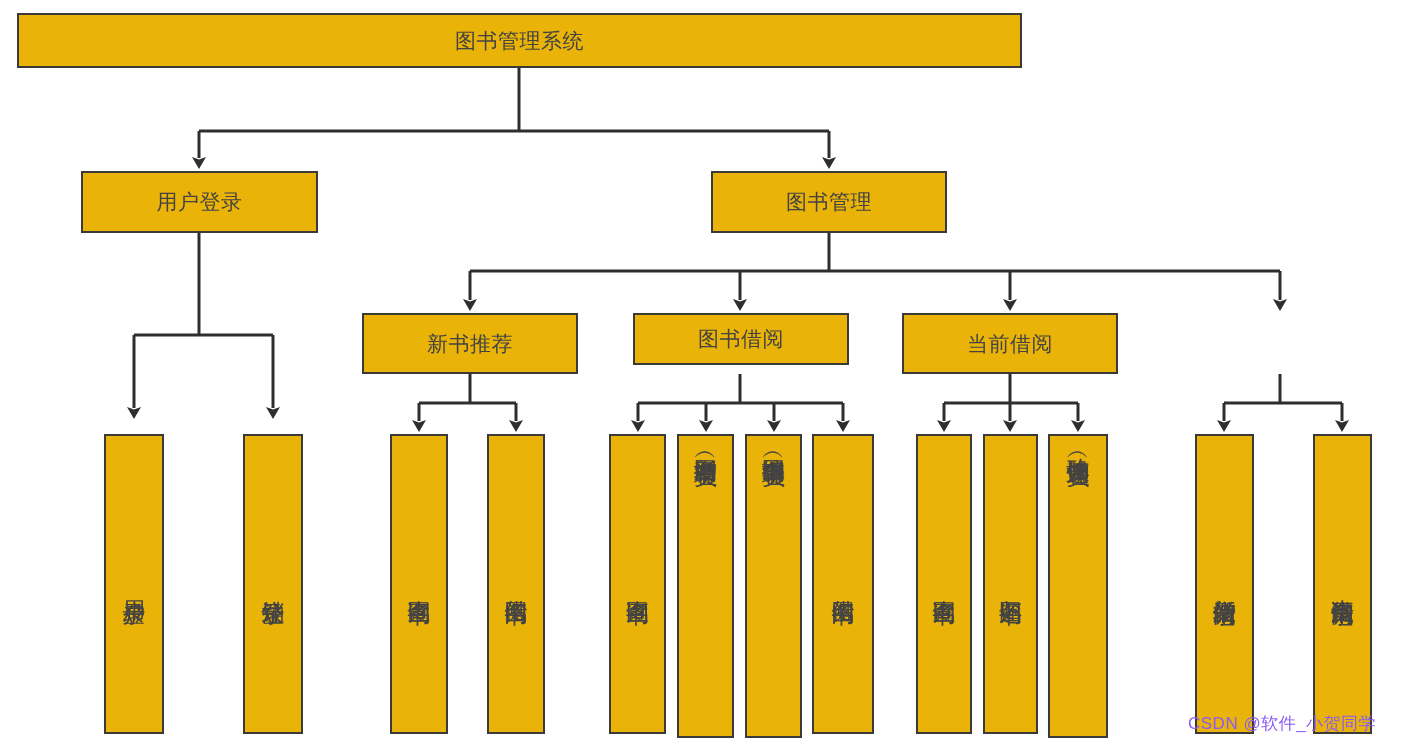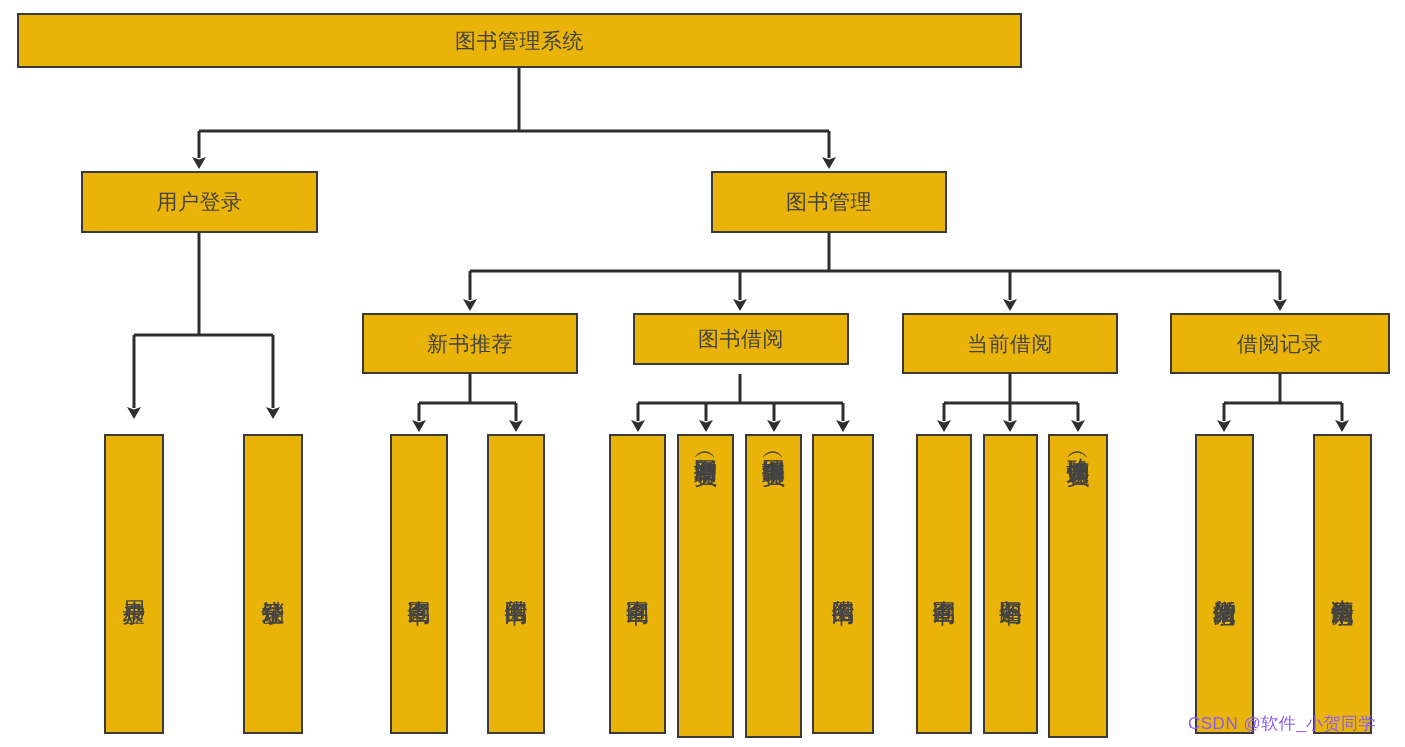--- a/index.html
+++ b/index.html
@@ -141,23 +141,20 @@
 
   <div class="node horiz" style="left:711px; top:171px; width:236px; height:62px;">
     <span class="label">图书管理</span>
   </div>
   <div class="node horiz" style="left:633px; top:313px; width:216px; height:52px;">
     <span class="label">图书借阅</span>
   </div>
   <div class="node horiz" style="left:902px; top:313px; width:216px; height:61px;">
     <span class="label">当前借阅</span>
   </div>
-  <div class="node horiz" style="left:1170px; top:313px; width:220px; height:61px;">
-    <span class="label">借阅记录</span>
-  </div>
 
   <div class="node vert centered" style="left:104px; top:434px; width:60px; height:300px;">
     <span class="label">用户登录</span>
   </div>
   <div class="node vert centered" style="left:243px; top:434px; width:60px; height:300px;">
     <span class="label">注销登录</span>
   </div>
 
   <div class="node vert centered" style="left:390px; top:434px; width:58px; height:300px;">
     <span class="label">查询图书</span>

